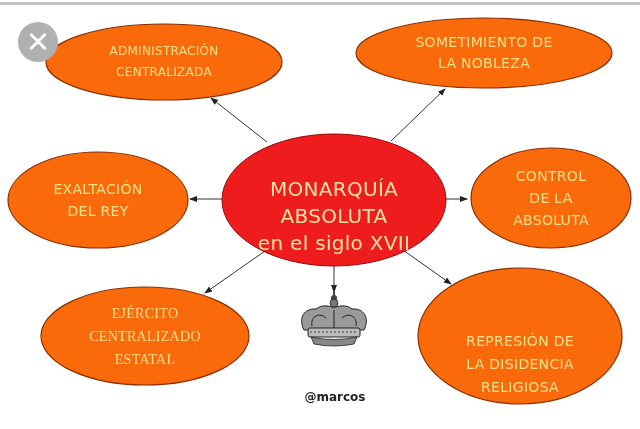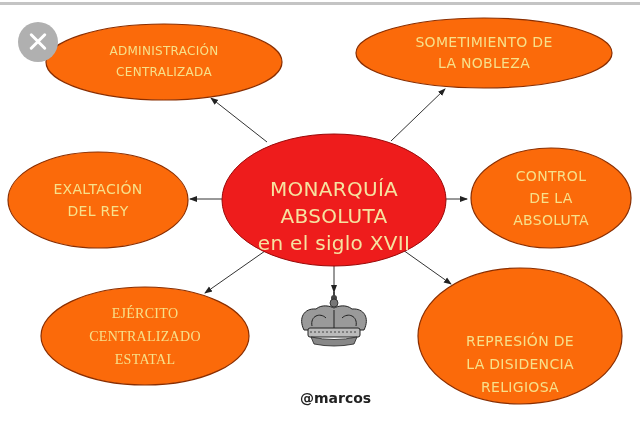--- a/index.html
+++ b/index.html
@@ -6,21 +6,21 @@
   body { width:640px; height:429px; background:#ffffff; position:relative; overflow:hidden; font-family:"DejaVu Sans", sans-serif; }
   .topbar { position:absolute; left:0; top:2px; width:640px; height:3px; background:#c4c4c4; }
   svg.diagram { position:absolute; left:0; top:0; width:640px; height:429px; }
   .node-text { position:absolute; display:flex; flex-direction:column; align-items:center; justify-content:center; text-align:center; color:#f7e08a; font-family:"DejaVu Sans", sans-serif; letter-spacing:0.3px; }
   .node-text span { display:block; white-space:nowrap; }
   .center-text { color:#f6e2a0; }
   .close-btn { position:absolute; left:18px; top:22px; width:40px; height:40px; border-radius:50%; background:#b0b0b0; cursor:pointer; }
   .close-btn::before, .close-btn::after { content:""; position:absolute; left:9px; top:18px; width:22px; height:3px; background:#fff; border-radius:2px; }
   .close-btn::before { transform:rotate(45deg); }
   .close-btn::after { transform:rotate(-45deg); }
-  .credit { position:absolute; left:300px; top:390px; width:70px; font-size:14px; font-weight:bold; color:#222; font-family:"DejaVu Sans", sans-serif; }
+  .credit { position:absolute; left:300px; top:390px; width:70px; text-align:center; font-size:12px; font-weight:bold; color:#222; font-family:"DejaVu Sans", sans-serif; }
 </style>
 </head>
 <body>
 
 <div class="topbar"></div>
 
 <svg class="diagram" viewBox="0 0 640 429">
   <defs>
     <marker id="ah" markerWidth="8" markerHeight="8" refX="7" refY="4" orient="auto" markerUnits="userSpaceOnUse">
       <path d="M0,1 L8,4 L0,7 Z" fill="#222"></path>

